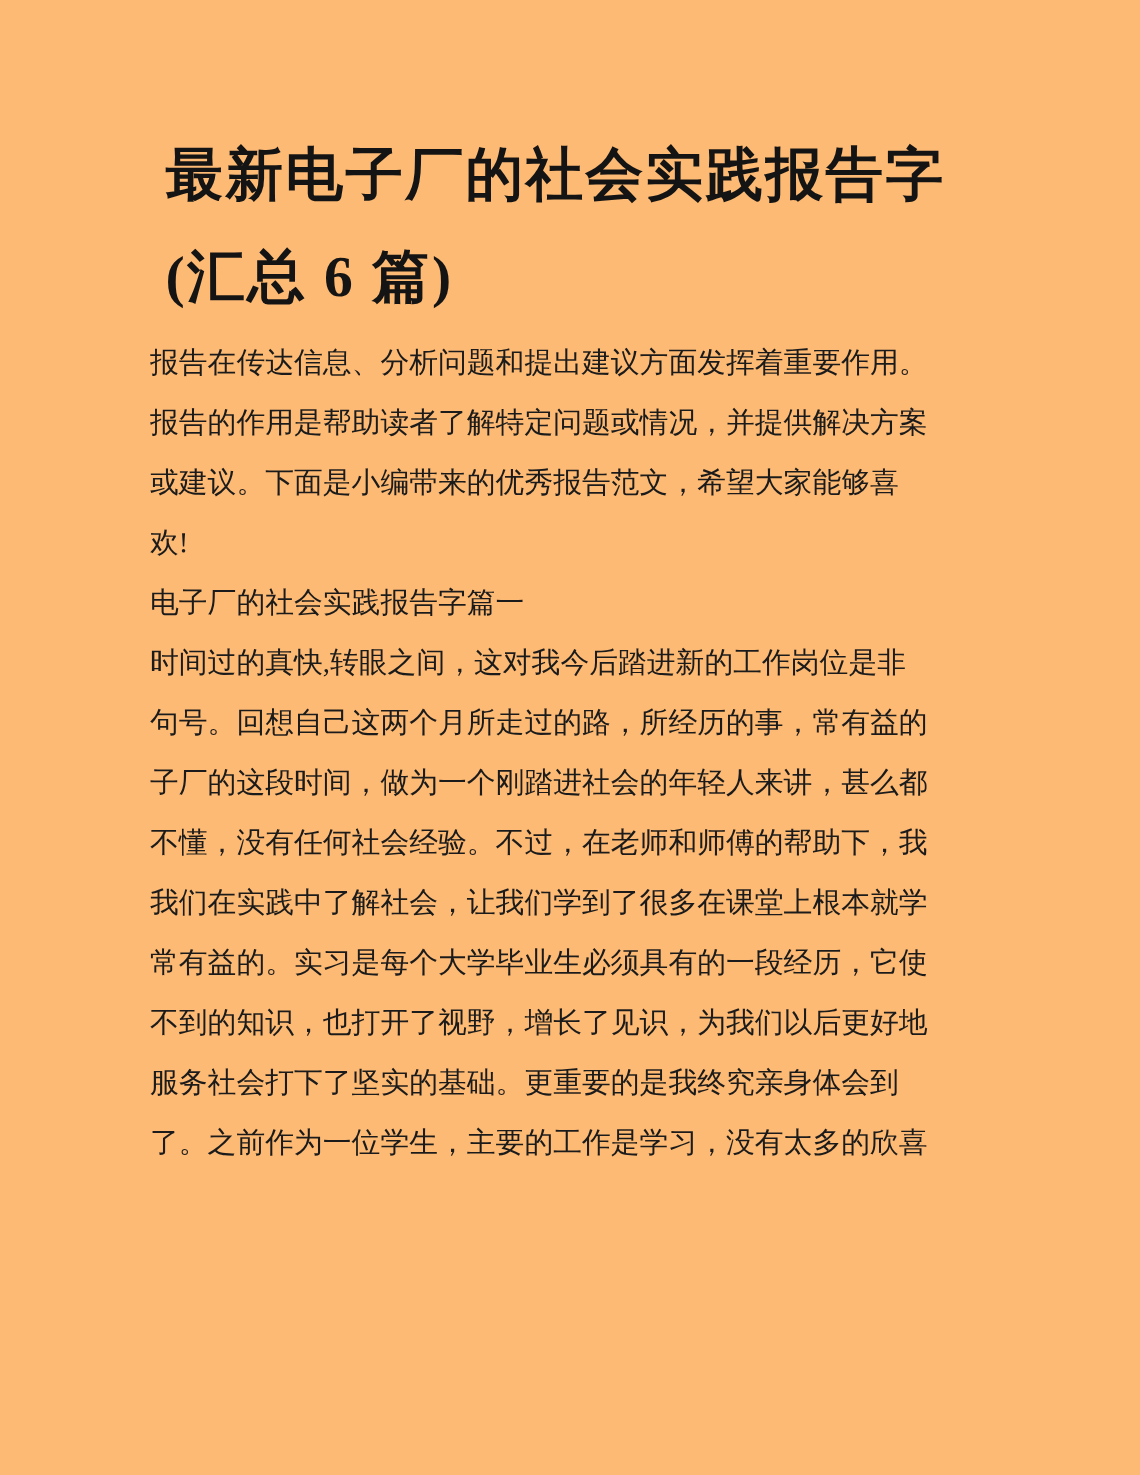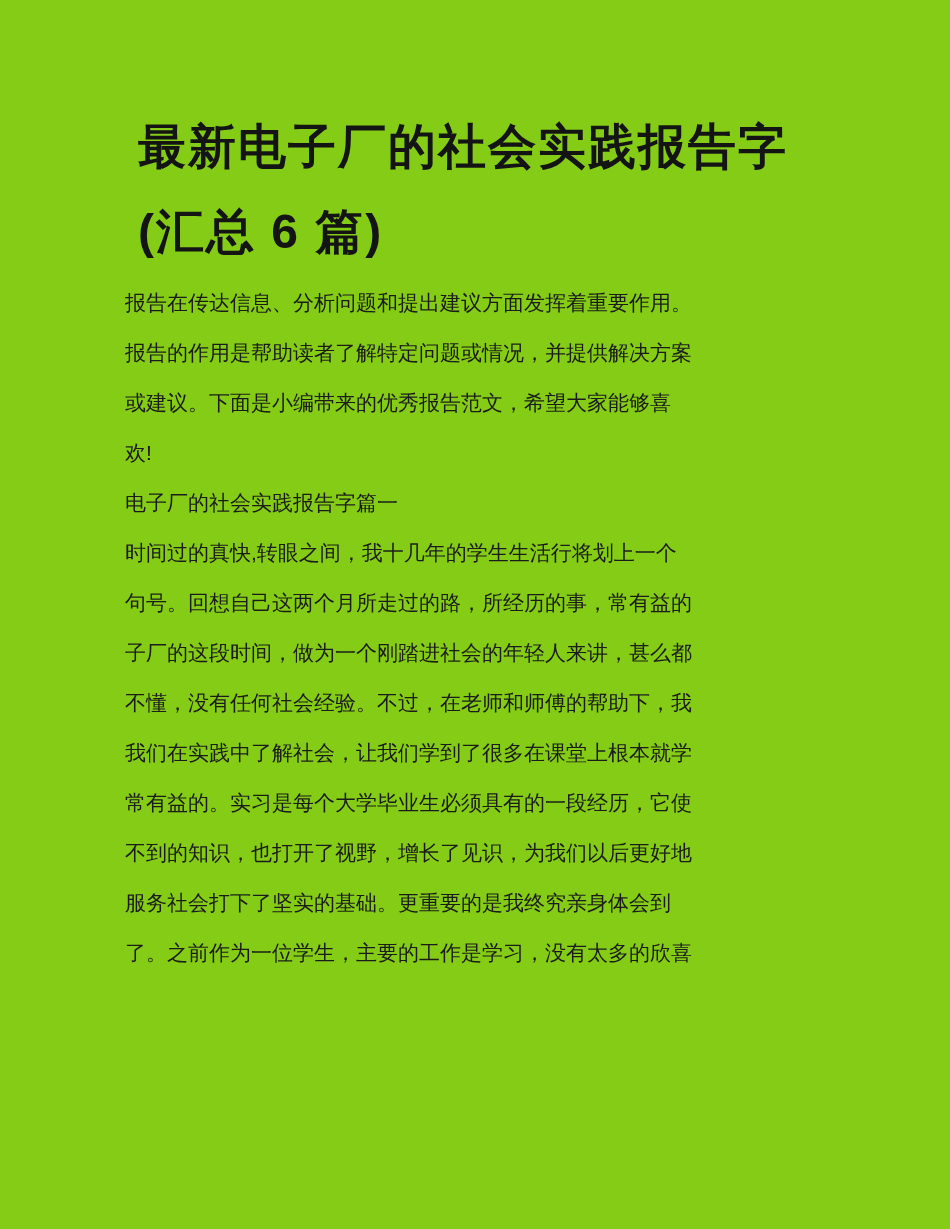--- a/index.html
+++ b/index.html
@@ -6,23 +6,23 @@
     margin: 0;
     padding: 0;
     width: 950px;
     height: 1229px;
     background: #ffffff;
   }
   .page {
     position: relative;
     width: 950px;
     height: 1229px;
-    background: #84cc16;
+    background: #fdba74;
     overflow: hidden;
-    font-family: Liberation Sans, sans-serif;
+    font-family: Liberation Serif, serif;
     color: #1b1b1b;
   }
   .doc-title {
     position: absolute;
     top: 104px;
     left: 138px;
     font-size: 48px;
     font-weight: 700;
     line-height: 85px;
     letter-spacing: 2px;
@@ -30,21 +30,21 @@
   }
   .title-line {
     height: 85px;
     white-space: nowrap;
   }
   .doc-body {
     position: absolute;
     top: 278px;
     left: 125px;
     width: 700px;
-    font-size: 21px;
+    font-size: 24px;
     font-weight: 400;
     line-height: 50px;
     color: #1b1b1b;
   }
   .text-line {
     height: 50px;
     white-space: nowrap;
   }
 </style>
 </head>
@@ -62,21 +62,21 @@
     <div>
       <div class="text-line">报告在传达信息、分析问题和提出建议方面发挥着重要作用。</div>
       <div class="text-line">报告的作用是帮助读者了解特定问题或情况，并提供解决方案</div>
       <div class="text-line">或建议。下面是小编带来的优秀报告范文，希望大家能够喜</div>
       <div class="text-line">欢!</div>
     </div>
 
     <div class="text-line">电子厂的社会实践报告字篇一</div>
 
     <div>
-      <div class="text-line">时间过的真快,转眼之间，我十几年的学生生活行将划上一个</div>
+      <div class="text-line">时间过的真快,转眼之间，这对我今后踏进新的工作岗位是非</div>
       <div class="text-line">句号。回想自己这两个月所走过的路，所经历的事，常有益的</div>
       <div class="text-line">子厂的这段时间，做为一个刚踏进社会的年轻人来讲，甚么都</div>
       <div class="text-line">不懂，没有任何社会经验。不过，在老师和师傅的帮助下，我</div>
       <div class="text-line">我们在实践中了解社会，让我们学到了很多在课堂上根本就学</div>
       <div class="text-line">常有益的。实习是每个大学毕业生必须具有的一段经历，它使</div>
       <div class="text-line">不到的知识，也打开了视野，增长了见识，为我们以后更好地</div>
       <div class="text-line">服务社会打下了坚实的基础。更重要的是我终究亲身体会到</div>
       <div class="text-line">了。之前作为一位学生，主要的工作是学习，没有太多的欣喜</div>
     </div>
 

